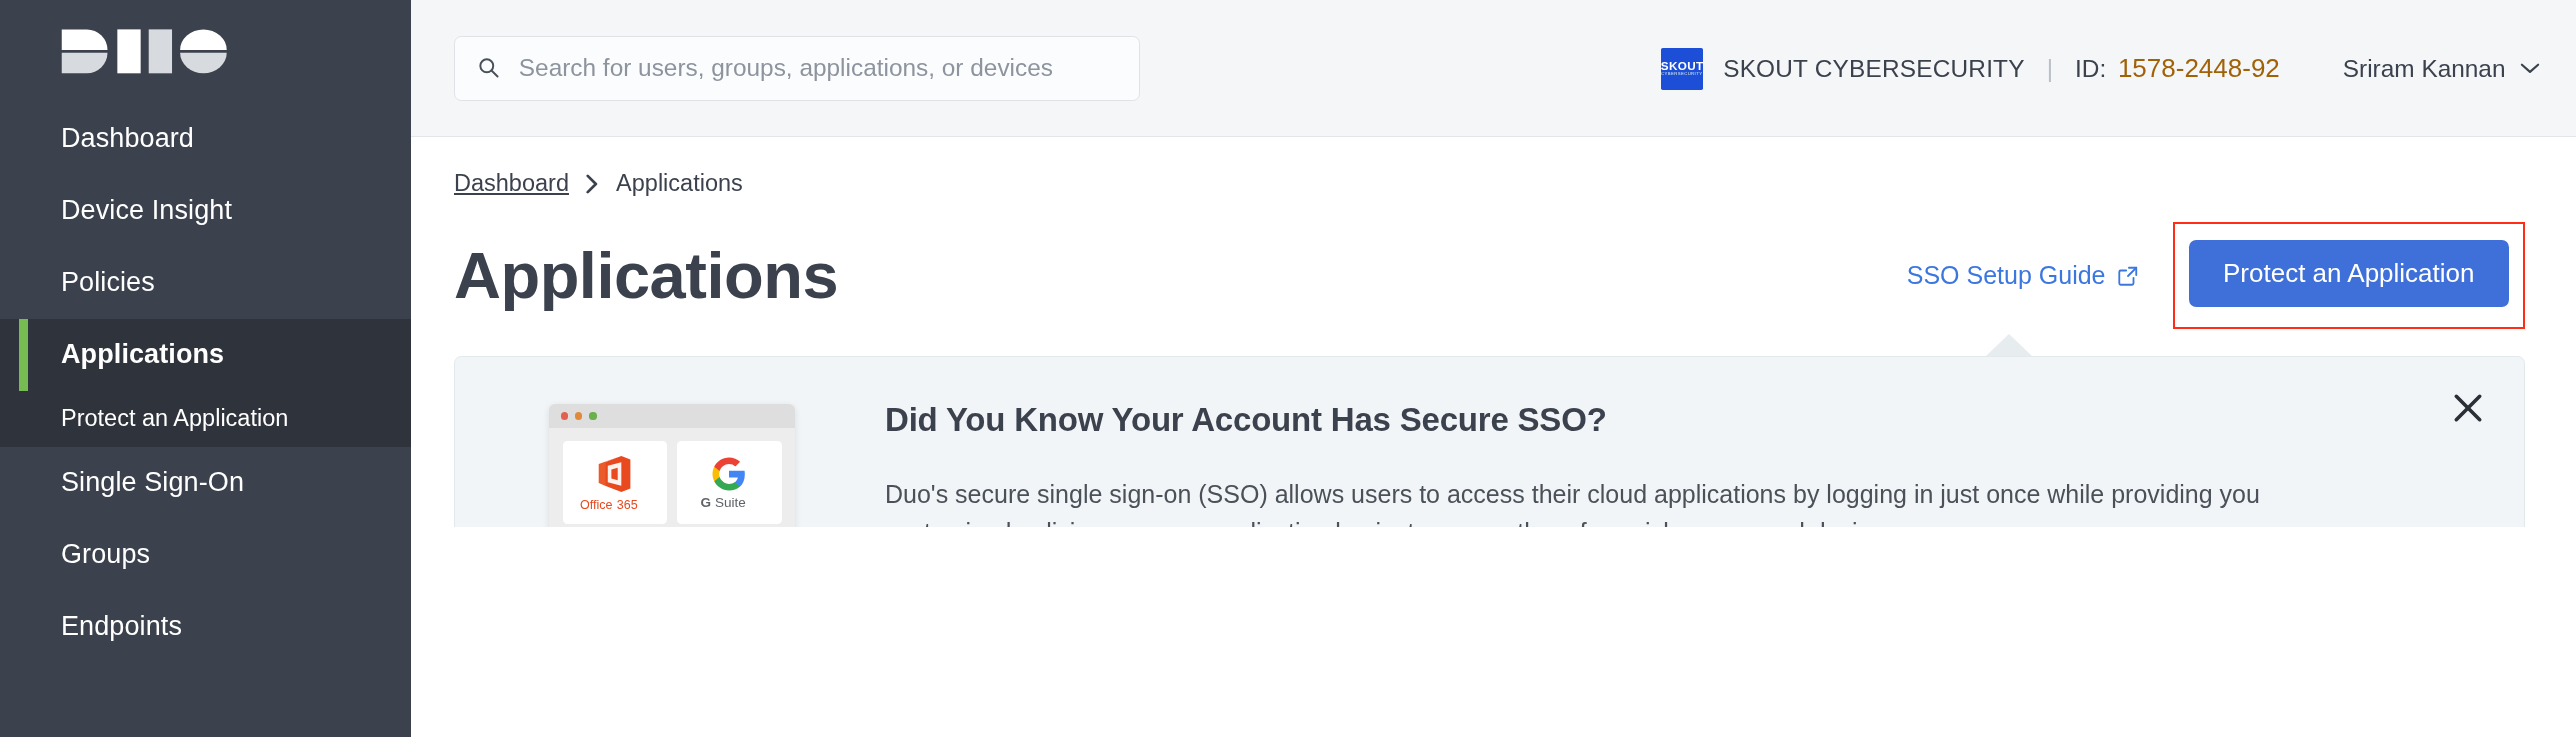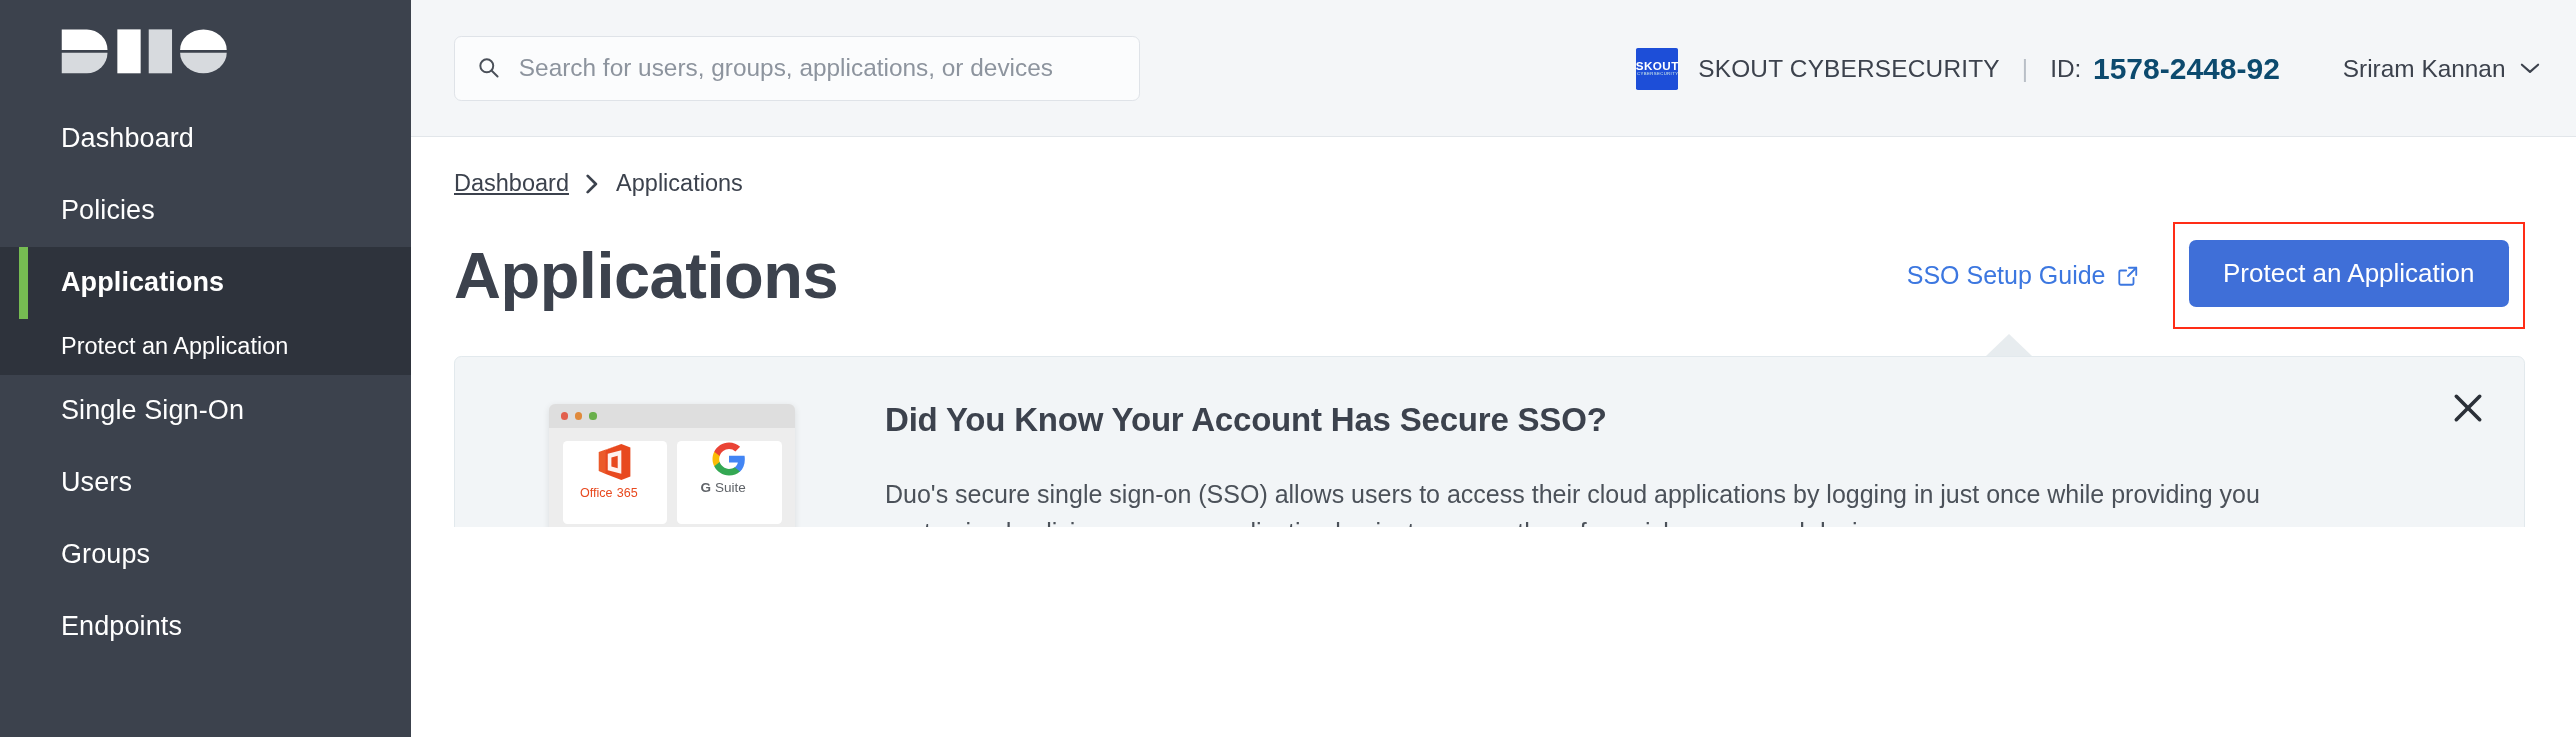--- a/index.html
+++ b/index.html
@@ -175,23 +175,23 @@
     color: #b9bfc7;
     font-size: 24.4px;
     margin: 0 22px;
   }
   .id-label {
     font-size: 24.4px;
     color: #3c424d;
     margin-right: 11.7px;
   }
   .id-value {
-    font-size: 30px;
-    color: #0c4a6e;
-    font-weight: bold;
+    font-size: 26px;
+    color: #a16207;
+    font-weight: normal;
   }
   .user-menu {
     margin-left: 63px;
     display: flex;
     align-items: center;
     cursor: pointer;
   }
   .user-name {
     font-size: 24.4px;
     color: #3c424d;
@@ -337,21 +337,21 @@
     grid-template-columns: 1fr 1fr;
     gap: 10px;
   }
   .tile {
     background: #ffffff;
     border-radius: 4.5px;
     height: 83px;
     display: flex;
     flex-direction: column;
     align-items: center;
-    justify-content: flex-start;
+    justify-content: center;
     gap: 1.8px;
   }
   .tile svg { display: block; }
   .promo-text {
     margin-left: 90px;
     padding-top: 5.4px;
     max-width: 1427px;
   }
   .promo-title {
     font-size: 33px;
@@ -403,35 +403,35 @@
         <path d="M132,29 A26,23 0 0 1 184,29 Z" fill="#ffffff"></path>
         <path d="M132,32 L184,32 A26,23 0 0 1 132,32 Z" fill="#d7dade"></path>
       </svg>
     </div>
 
     <nav class="nav">
       <div class="nav-item">
         <span class="nav-label">Dashboard</span>
       </div>
       <div class="nav-item">
+        <span class="nav-label">Device Insight</span>
+      </div>
+      <div class="nav-item">
         <span class="nav-label">Policies</span>
       </div>
 
       <div class="nav-item active">
         <span class="nav-label">Applications</span>
       </div>
       <div class="nav-subitem">
         <span class="nav-sublabel">Protect an Application</span>
       </div>
 
       <div class="nav-item">
         <span class="nav-label">Single Sign-On</span>
-      </div>
-      <div class="nav-item">
-        <span class="nav-label">Users</span>
       </div>
       <div class="nav-item">
         <span class="nav-label">Groups</span>
       </div>
       <div class="nav-item">
         <span class="nav-label">Endpoints</span>
       </div>
     </nav>
   </aside>
 

